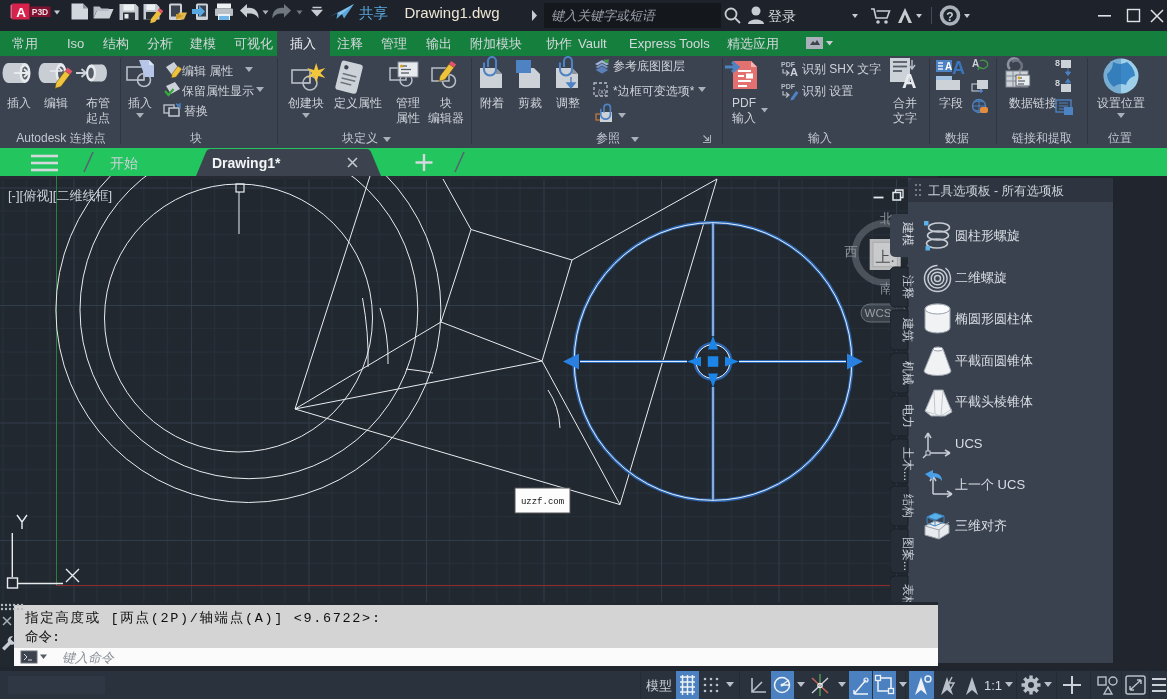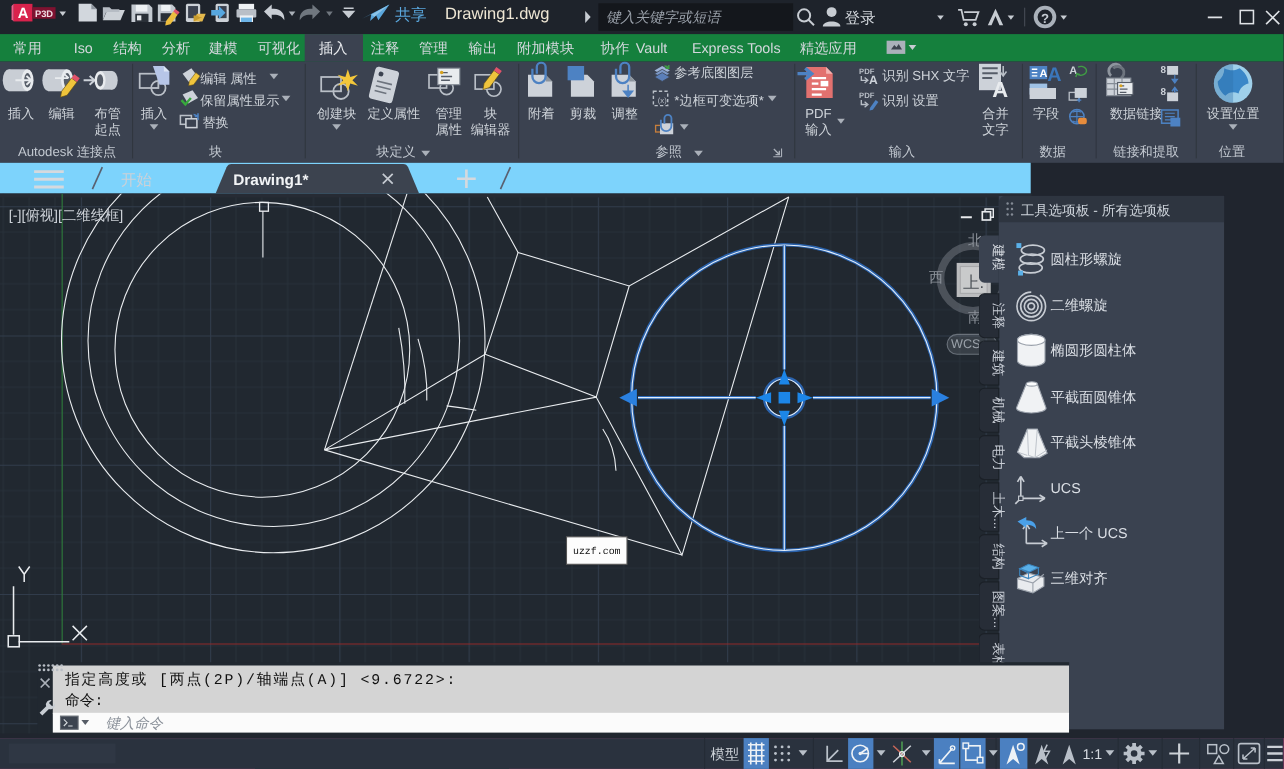--- a/index.html
+++ b/index.html
@@ -8,27 +8,27 @@
 .abs{position:absolute;}
 
 #titlebar{position:absolute;left:0;top:0;width:1167px;height:31px;background:#1e232b;}
 
 #tabrow{position:absolute;left:0;top:31px;width:1167px;height:25px;background:#15803d;}
 .rtab{position:absolute;top:0;height:25px;line-height:25px;color:#d3d7dc;font-size:13px;text-align:center;}
 .rtab.active{background:#3b4250;color:#e8ebee;}
 
 #ribbon{position:absolute;left:0;top:56px;width:1167px;height:92px;background:#3b4250;}
 
-#filebar{position:absolute;left:0;top:148px;width:937px;height:28px;background:#7dd3fc;}
+#filebar{position:absolute;left:0;top:148px;width:1167px;height:28px;background:#22c55e;}
 
 #canvas{position:absolute;left:0;top:176px;width:938px;height:491px;background:#212830;overflow:hidden;}
 
-#cmdwrap{position:absolute;left:0;top:602px;width:938px;height:65px;background:#212830;margin-left:34px;}
-
-#statusbar{position:absolute;left:0;top:671px;width:1167px;height:28px;background:#ec4899;}
+#cmdwrap{position:absolute;left:0;top:602px;width:938px;height:65px;background:#212830;}
+
+#statusbar{position:absolute;left:0;top:671px;width:1167px;height:28px;background:#ffffff;}
 </style></head>
 <body>
 <div id="root">
 
 <div id="titlebar">
 <svg class="abs" style="left:0;top:0" width="1167" height="31" viewBox="0 0 1167 31">
 
  <path d="M10.5 5.5 l2 -2 v16 l-2 -2 z" fill="#ef5f8a"></path>
  <rect x="12.5" y="3.5" width="17" height="16" fill="#d8224c"></rect>
  <text x="21" y="16.5" font-size="13.5" font-weight="bold" fill="#fff" text-anchor="middle">A</text>

